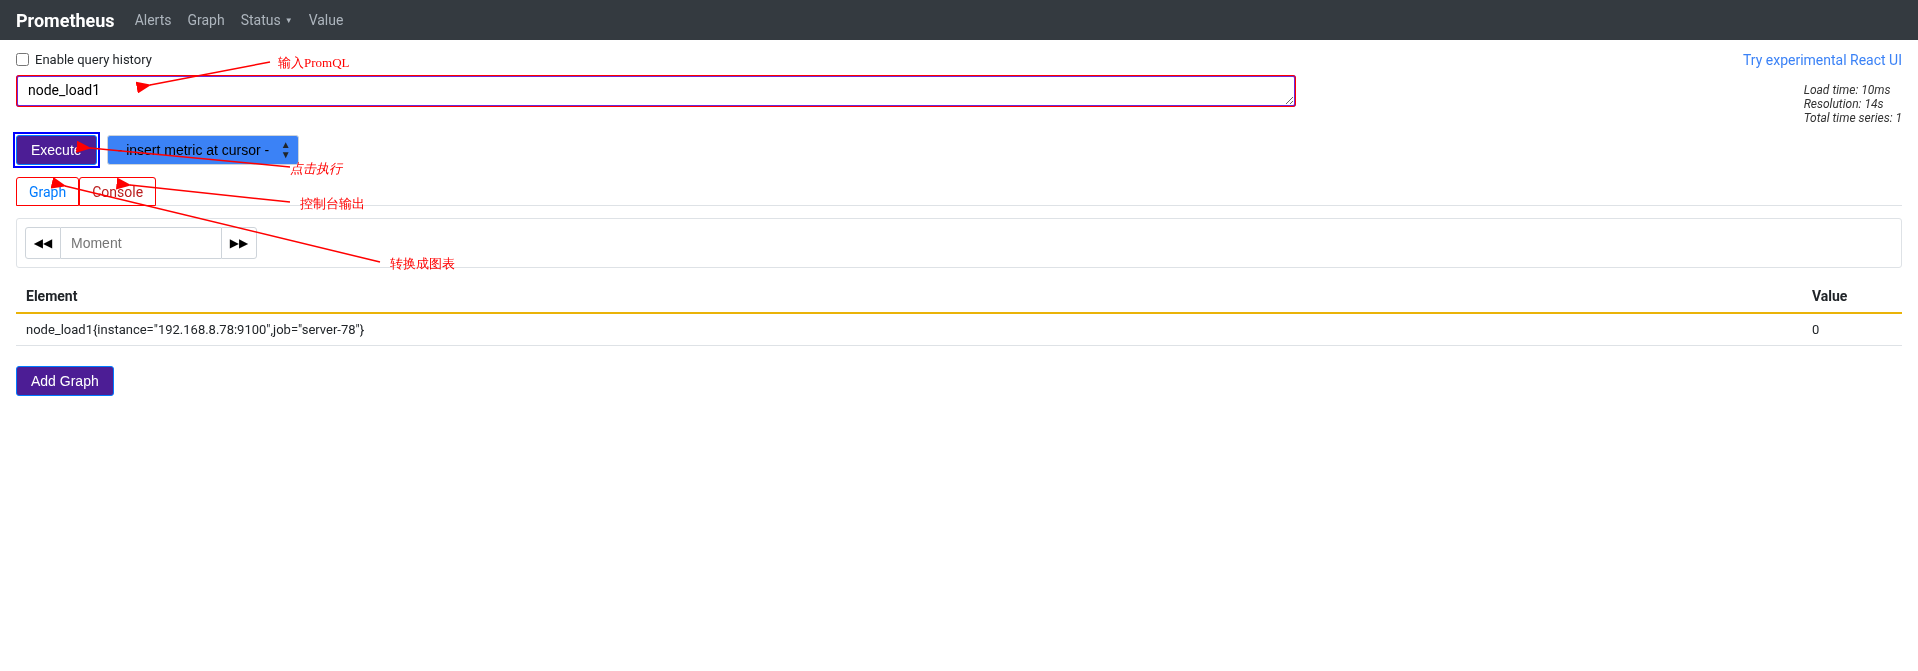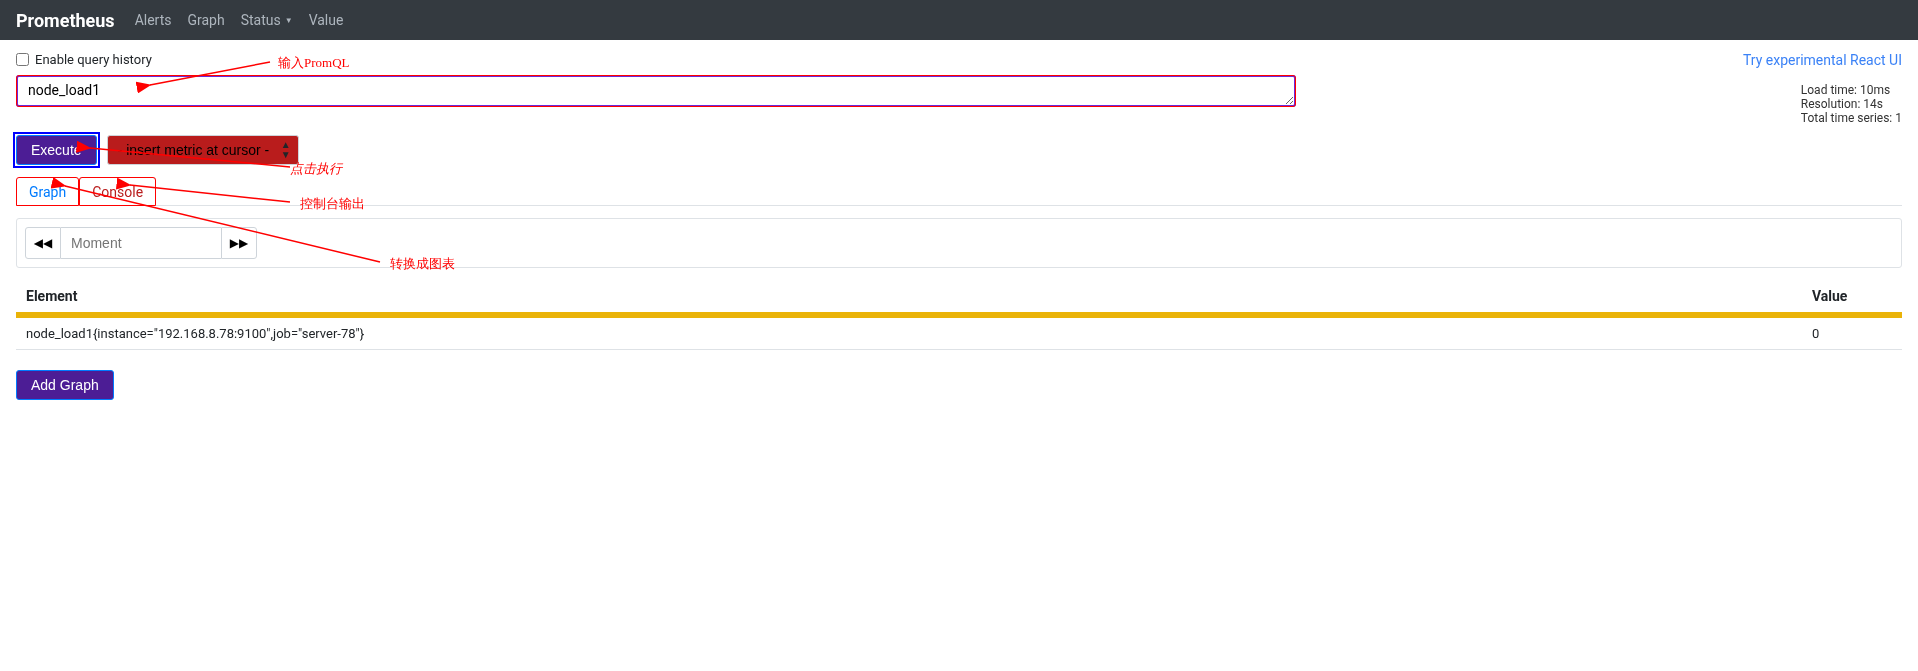--- a/index.html
+++ b/index.html
@@ -11,46 +11,46 @@
     .navbar-link { color: #adb5bd; text-decoration: none; font-size: 14px; cursor: pointer; display: flex; align-items: center; gap: 4px; }
     
     .container { padding: 12px 16px; position: relative; }
     
     .top-row { display: flex; justify-content: space-between; align-items: flex-start; }
     .checkbox-row { display: flex; align-items: center; gap: 6px; font-size: 13px; margin-bottom: 8px; }
     .checkbox-row input[type="checkbox"] { width: 13px; height: 13px; }
     
     .react-ui-link { color: #3b82f6; text-decoration: none; font-size: 14px; }
     
-    .stats { font-size: 12px; color: #333; text-align: left; margin-top: 8px; }
+    .stats { font-size: 12px; color: #333; text-align: left; margin-top: 8px; font-style: italic; }
     
     .query-row { display: flex; gap: 16px; align-items: flex-start; margin-bottom: 10px; }
     .query-textarea { width: 1280px; height: 32px; padding: 5px 10px; border: 2px solid #6d28d9; border-radius: 3px; font-size: 14px; font-family: inherit; resize: both; }
     .stats-col { margin-left: auto; }
     
     .controls-row { display: flex; gap: 10px; align-items: center; margin-bottom: 12px; }
     .btn { padding: 6px 14px; border-radius: 3px; font-size: 14px; cursor: pointer; border: 1px solid transparent; }
     .btn-primary { background: #4c1d95; color: #fff; border-color: #007bff; }
-    .metric-select { padding: 6px 28px 6px 10px; border: 1px solid #ced4da; border-radius: 3px; font-size: 14px; background: #b91c1c; appearance: none; position: relative; }
+    .metric-select { padding: 6px 28px 6px 10px; border: 1px solid #ced4da; border-radius: 3px; font-size: 14px; background: #3b82f6; appearance: none; position: relative; }
     .select-wrap { position: relative; display: inline-block; }
     .select-caret { position: absolute; right: 8px; top: 50%; transform: translateY(-50%); pointer-events: none; font-size: 10px; line-height: 1; }
     
     .tabs { display: flex; border-bottom: 1px solid #dee2e6; }
     .tab { padding: 6px 12px; border: 1px solid transparent; border-bottom: none; border-radius: 3px 3px 0 0; font-size: 14px; cursor: pointer; margin-bottom: -1px; }
     .tab.inactive { color: #007bff; }
     .tab.active { color: #b91c1c; background: #fff; border-color: #dee2e6 #dee2e6 #fff; }
     
     .time-row { display: flex; gap: 0; margin-top: 12px; margin-bottom: 12px; border: 1px solid #dee2e6; border-radius: 3px; padding: 8px; }
     .time-btn { width: 36px; height: 32px; border: 1px solid #ced4da; background: #fff; cursor: pointer; display: flex; align-items: center; justify-content: center; font-size: 12px; }
     .time-btn.left { border-radius: 3px 0 0 3px; }
     .time-btn.right { border-radius: 0 3px 3px 0; }
     .moment-input { width: 160px; height: 32px; padding: 4px 10px; border: 1px solid #ced4da; border-left: none; border-right: none; font-size: 14px; }
     
     .data-table { width: 100%; border-collapse: collapse; }
-    .data-table th { text-align: left; padding: 8px 10px; font-weight: 700; font-size: 14px; border-bottom: 6px solid #eab308; margin-top: 16px; }
+    .data-table th { text-align: left; padding: 8px 10px; font-weight: 700; font-size: 14px; border-bottom: 2px solid #eab308; margin-top: 16px; }
     .data-table th:last-child { width: 100px; }
     .data-table td { padding: 8px 10px; font-size: 13px; border-bottom: 1px solid #dee2e6; }
     
     .remove-link { display: block; text-align: right; color: #007bff; text-decoration: none; font-size: 14px; margin-top: 8px; }
     
     .add-graph { margin-top: 20px; }
     
     
     .anno { position: absolute; color: #ff0000; font-size: 13px; font-family: SimSun, serif; pointer-events: none; }
     .highlight-red { outline: 1.5px solid #ff0000; outline-offset: -1px; }

